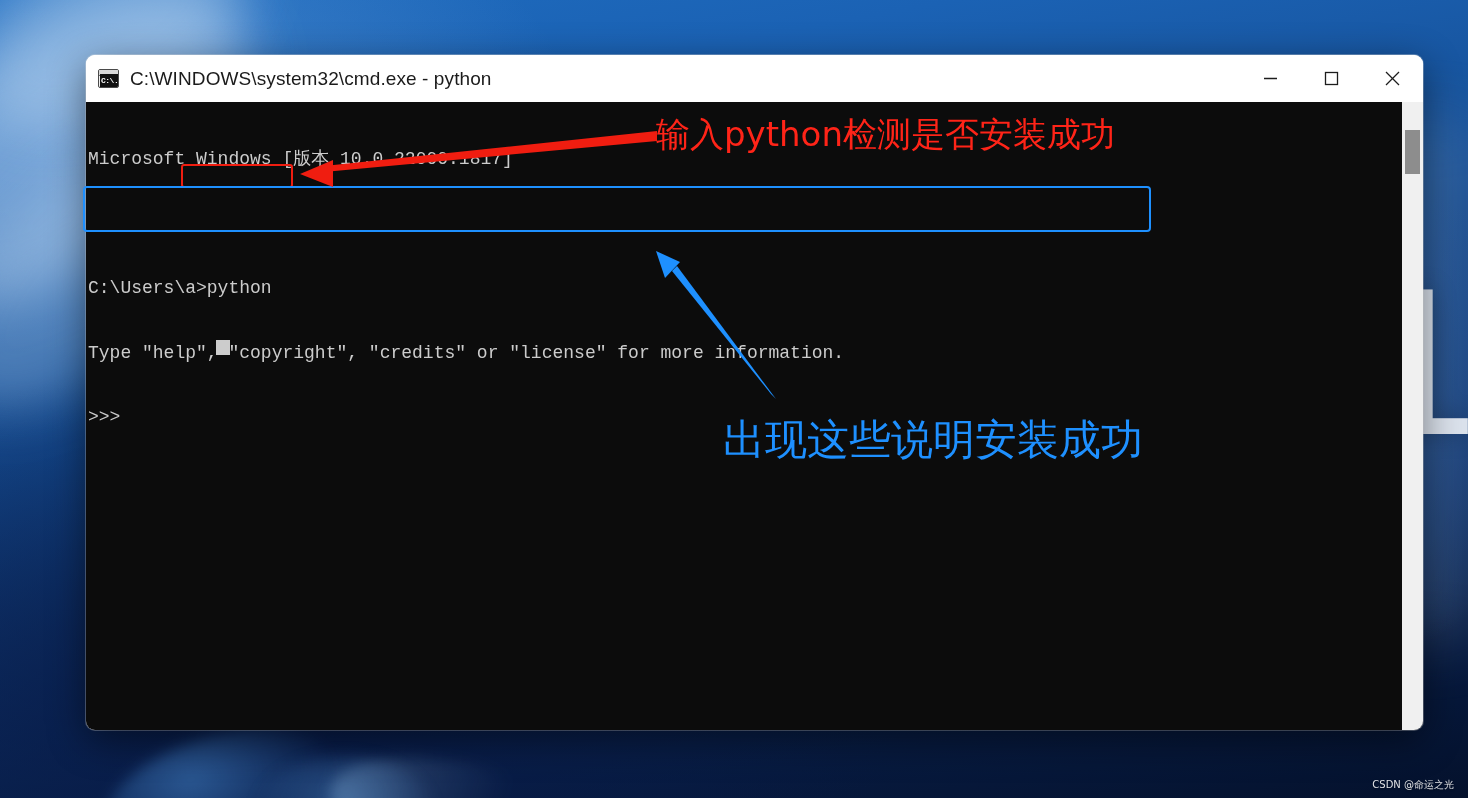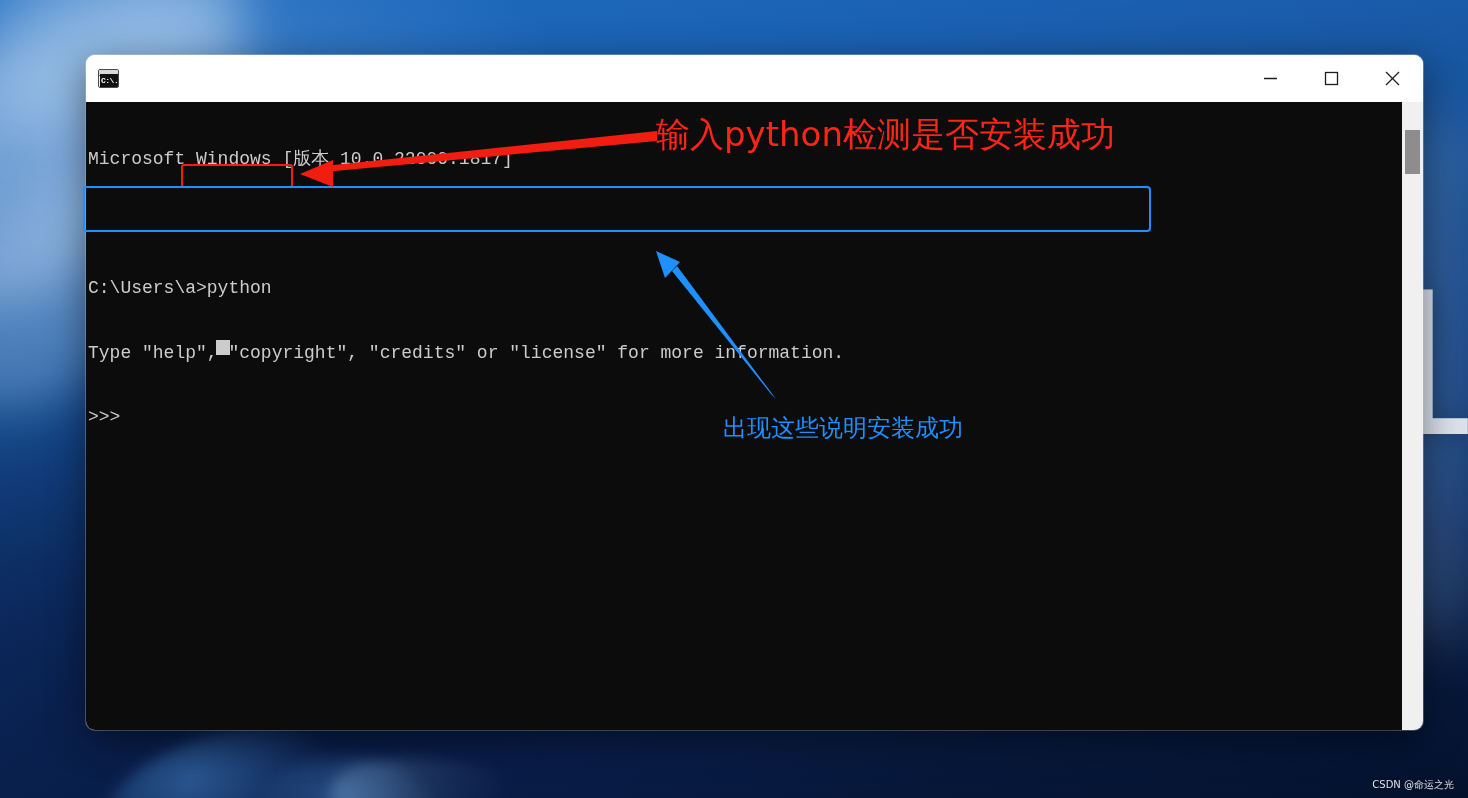--- a/index.html
+++ b/index.html
@@ -141,21 +141,21 @@
     pointer-events:none;
   }
   .anno-text { position:absolute; white-space:nowrap; }
   #anno-red-text {
     left:656px; top:112px;
     font-size:34px; color:#ff2418;
     font-family:"DejaVu Sans", sans-serif;
   }
   #anno-blue-text {
     left:723px; top:412px;
-    font-size:24px; color:#1e90ff;
+    font-size:42px; color:#1e90ff;
     font-family:"DejaVu Sans", sans-serif;
   }
   #red-box {
     position:absolute; left:181px; top:164px;
     width:112px; height:24px;
     border:2.5px solid #f01d10; border-radius:3px;
   }
   #blue-box {
     position:absolute; left:83px; top:186px;
     width:1068px; height:46px;
@@ -181,20 +181,21 @@
   <div id="petal-a"></div>
   <div id="petal-b"></div>
   <div id="petal-c"></div>
   <div id="light-wash"></div>
   <div id="win11-mark">11</div>
 
   <div id="cmd-window">
 
     <div id="titlebar">
       <div id="title-icon"></div>
+      <div id="title-text">C:\WINDOWS\system32\cmd.exe - python</div>
 
       <div id="window-controls">
         <div class="winbtn">
           <svg width="15" height="15" viewBox="0 0 15 15">
             <line x1="1" y1="7.5" x2="14" y2="7.5" stroke="#1d1d1d" stroke-width="1.3"></line>
           </svg>
         </div>
         <div class="winbtn">
           <svg width="15" height="15" viewBox="0 0 15 15">
             <rect x="1.5" y="1.5" width="12" height="12" fill="none" stroke="#1d1d1d" stroke-width="1.3"></rect>

